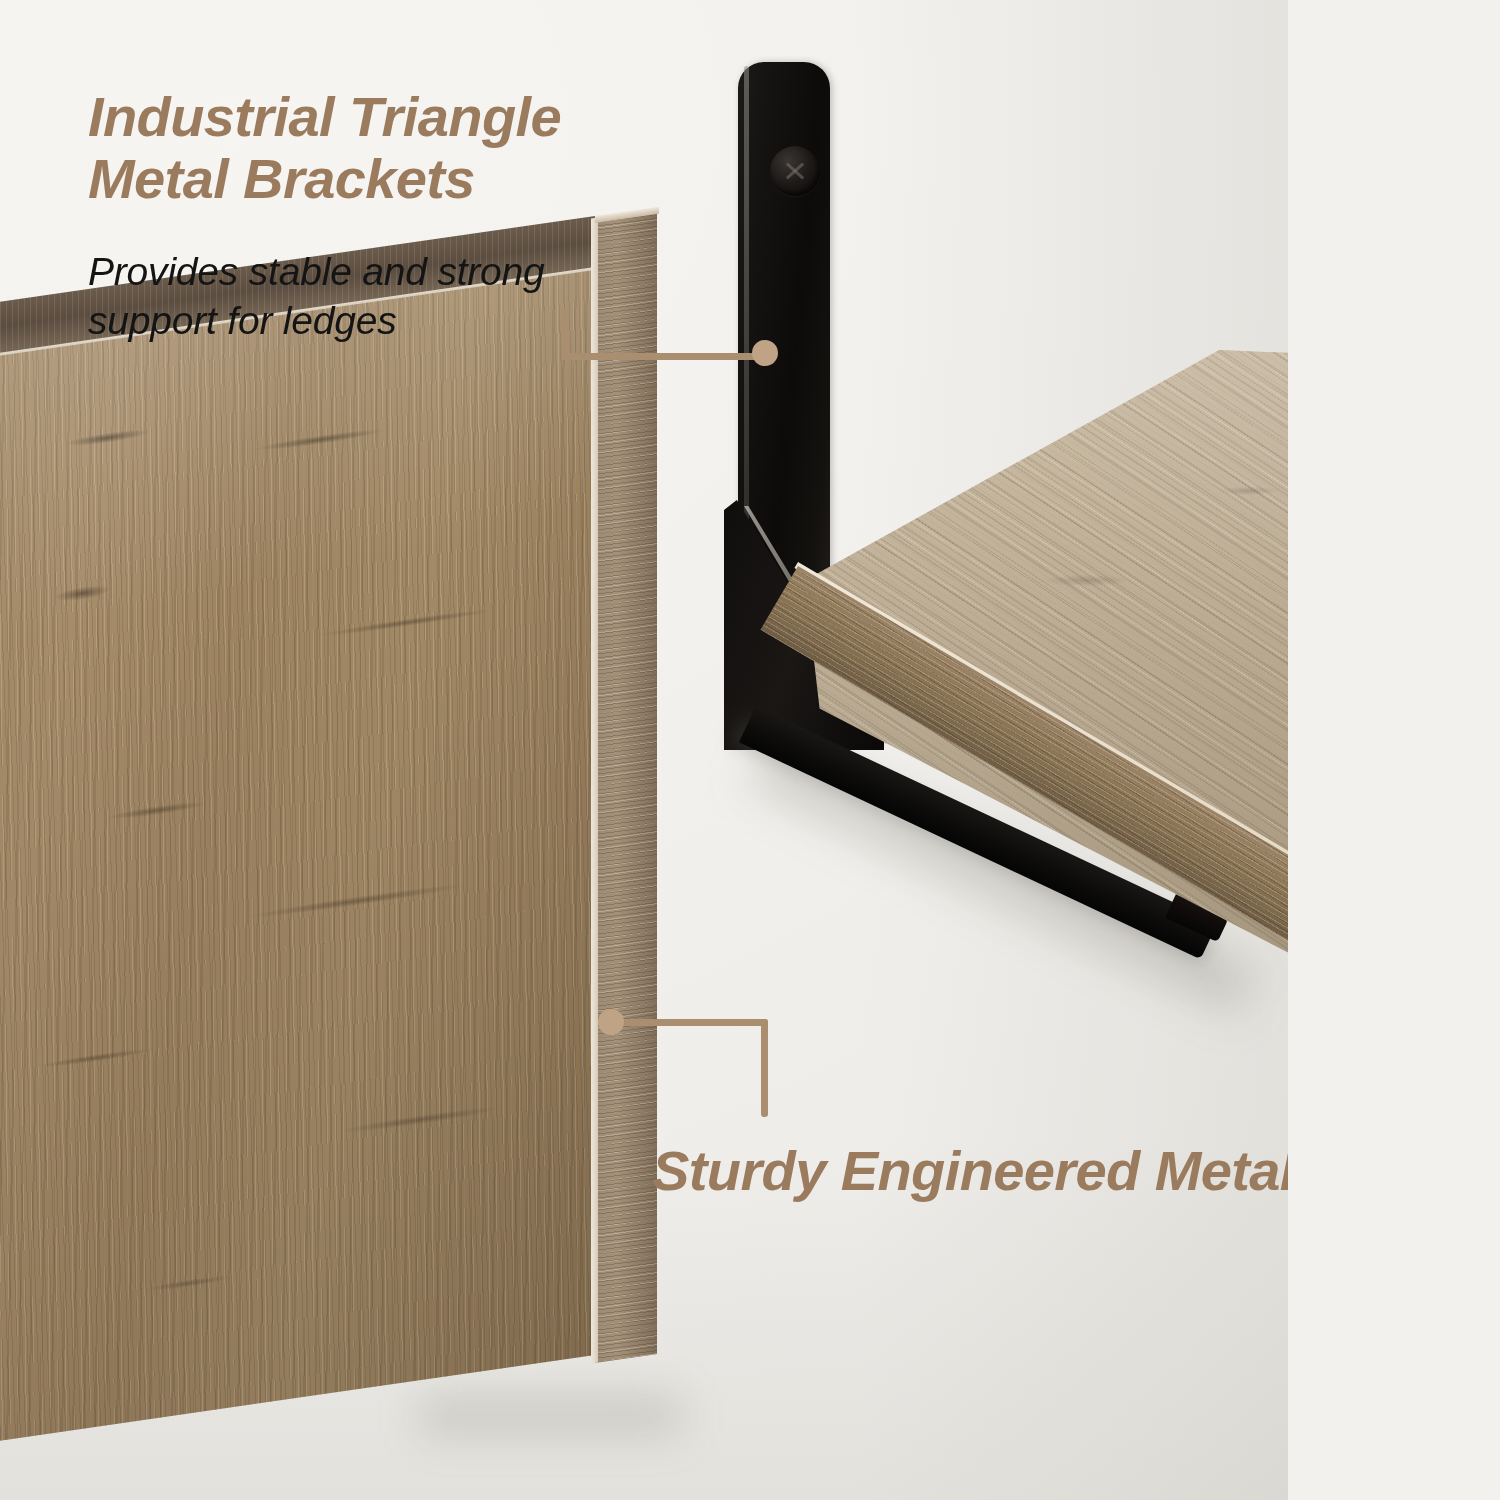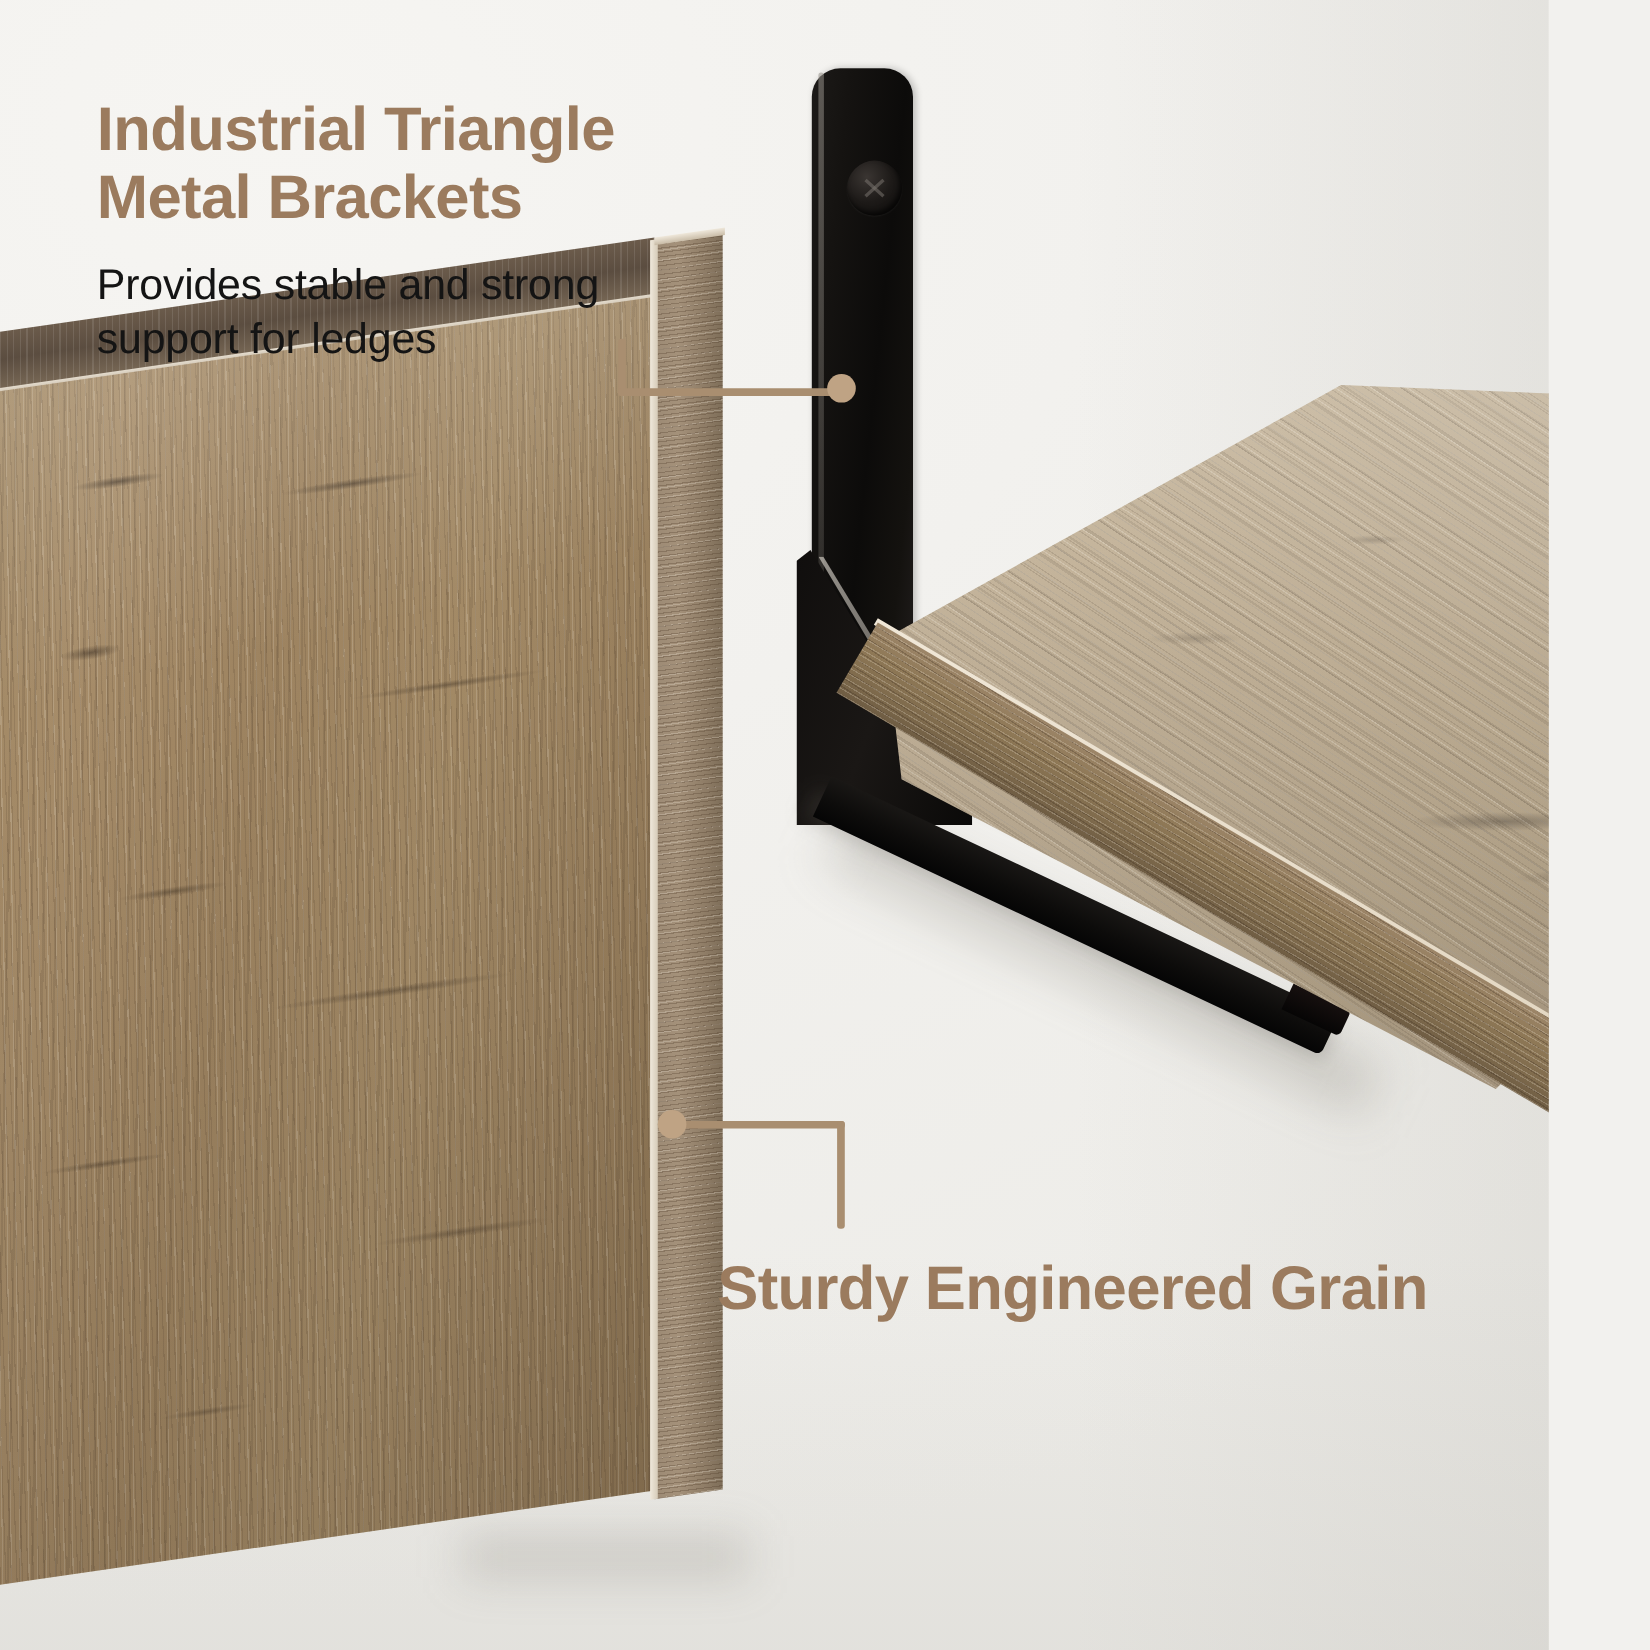--- a/index.html
+++ b/index.html
@@ -7,23 +7,24 @@
 
   html, body {
     width:1500px; height:1500px;
     overflow:hidden;
     background:#F2F1EE;
     font-family:"Liberation Sans", sans-serif;
   }
 
   #stage {
     position:relative;
-    width:1408px; height:1500px;
+    width:1288px; height:1500px;
     background:#F2F1EE;
     overflow:hidden;
+    font-style:italic;
   }
 
   
   .wall {
     position:absolute; inset:0;
     background:
       radial-gradient(120% 90% at 18% 8%,  #F6F5F2 0%, #F2F1EE 45%, #EDECE8 100%),
       linear-gradient(160deg, #F4F3F0 0%, #EFEEEA 55%, #E9E8E4 100%);
   }
   .wall-shade-r {
@@ -271,21 +272,21 @@
   }
   .subtext {
     color:#141414;
     font-size:39px;
     line-height:1.24;
     letter-spacing:-.2px;
     white-space:pre-line;
   }
 
   #callout-brackets { left:88px; top:86px; width:700px; }
-  #callout-brackets .subtext { margin-top:26px; }
+  #callout-brackets .subtext { margin-top:38px; }
 
   #callout-wood { left:652px; top:1140px; width:830px; }
   #callout-wood .subtext { margin-top:22px; }
 
   
   .leader { position:absolute; }
   .leader-seg {
     position:absolute;
     background:#A98E70;
     border-radius:3px;
@@ -360,16 +361,16 @@
   </div>
 
   <div class="callout" id="callout-brackets">
     <div class="headline">Industrial Triangle
 Metal Brackets</div>
     <div class="subtext">Provides stable and strong
 support for ledges</div>
   </div>
 
   <div class="callout" id="callout-wood">
-    <div class="headline">Sturdy Engineered Grain</div>
+    <div class="headline">Sturdy Engineered Metal</div>
   </div>
 
 </div>
 
 </body></html>

